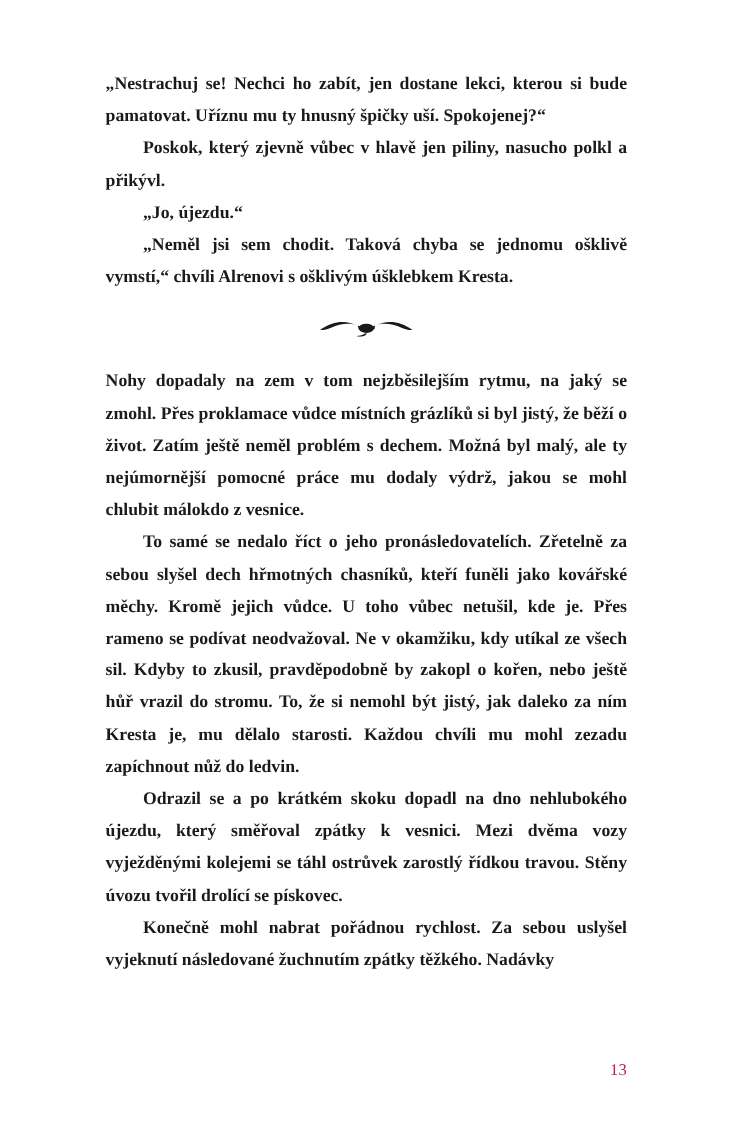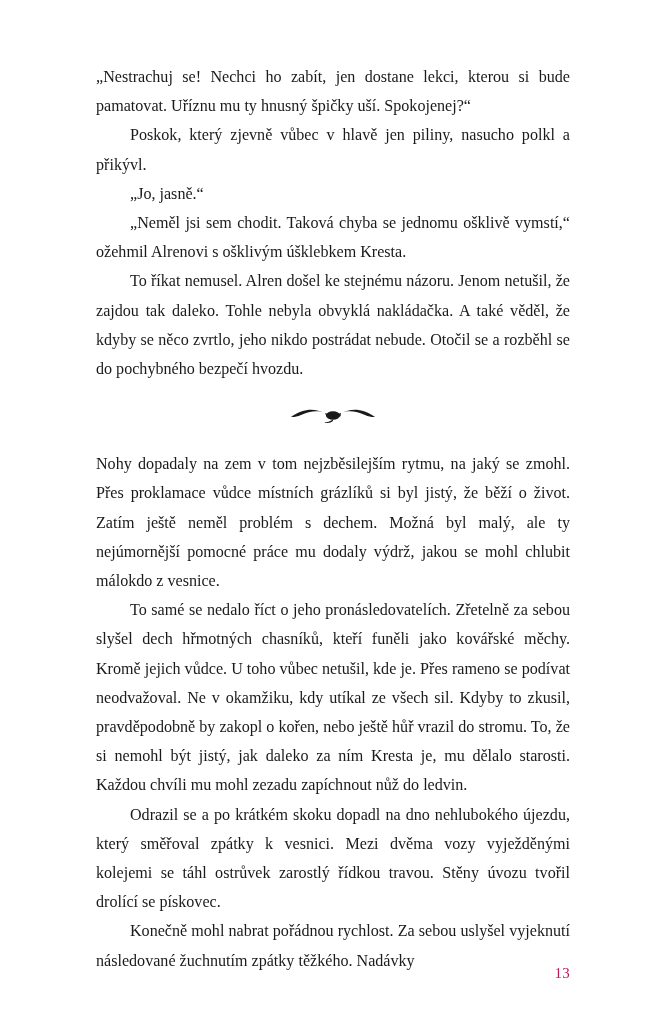--- a/index.html
+++ b/index.html
@@ -27,20 +27,21 @@
   .body-text {
     font-size: 16.1px;
     line-height: 29.2px;
     text-align: justify;
     text-justify: inter-word;
     hyphens: manual;
   }
   .body-text p {
     margin: 0;
     text-indent: 34px;
+    font-weight: bold;
   }
   .body-text p.noindent {
     text-indent: 0;
   }
   .section-one {
     margin-top: 0;
   }
   .ornament {
     text-align: center;
     margin: 12px 0 14px 0;
@@ -65,23 +66,22 @@
   }
 </style>
 </head>
 <body>
 
 <div class="page">
 
   <div class="body-text section-one">
     <p class="noindent">„Nestrachuj se! Nechci ho zabít, jen dostane lekci, kterou si bude pamatovat. Uříznu mu ty hnusný špičky uší. Spokojenej?“</p>
     <p>Poskok, který zjevně vůbec v hlavě jen piliny, nasucho polkl a přikývl.</p>
-    <p>„Jo, jasně.“</p>
-    <p>„Neměl jsi sem chodit. Taková chyba se jednomu ošklivě vymstí,“ ožehmil Alrenovi s ošklivým úšklebkem Kresta.</p>
-    <p>To říkat nemusel. Alren došel ke stejnému názoru. Jenom netušil, že zajdou tak daleko. Tohle nebyla obvyklá nakládačka. A také věděl, že kdyby se něco zvrtlo, jeho nikdo postrádat nebude. Otočil se a rozběhl se do pochybného bezpečí hvozdu.</p>
+    <p>„Jo, újezdu.“</p>
+    <p>„Neměl jsi sem chodit. Taková chyba se jednomu ošklivě vymstí,“ chvíli Alrenovi s ošklivým úšklebkem Kresta.</p>
   </div>
 
   <div class="ornament">
     <span>
       <svg width="92" height="22" viewBox="0 0 92 22" xmlns="http://www.w3.org/2000/svg">
         <path d="M4 13 C 16 4, 28 4, 38 9 C 32 6, 22 7, 14 11 C 10 12.6, 6.5 13.4, 4 13 Z" fill="#1a1a1a"></path>
         <path d="M38 9 C 44 11.5, 48 12.4, 52 12 C 48.5 13.4, 44 13.6, 39.5 12.4 Z" fill="#1a1a1a"></path>
         <ellipse cx="46" cy="11.5" rx="7" ry="4.2" fill="#1a1a1a"></ellipse>
         <path d="M88 13 C 76 4, 64 4, 54 9 C 60 6, 70 7, 78 11 C 82 12.6, 85.5 13.4, 88 13 Z" fill="#1a1a1a"></path>
         <path d="M54 9 C 50 10.6, 47 11.6, 44 12 C 47 13.2, 50.5 13.2, 53.5 12.2 Z" fill="#1a1a1a"></path>

